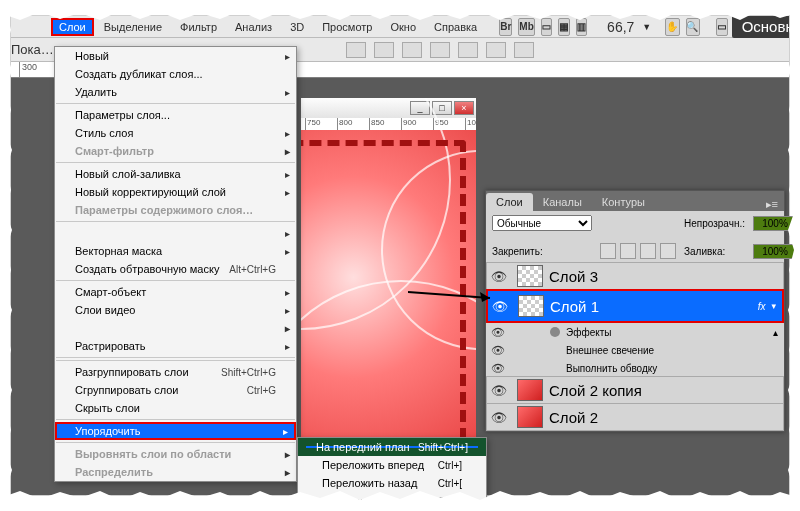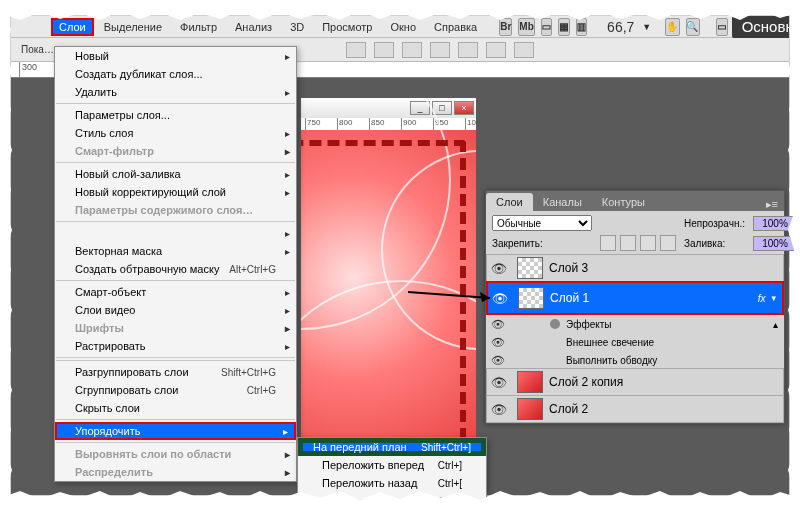--- a/index.html
+++ b/index.html
@@ -15,21 +15,21 @@
 .app-wrap { position: absolute; top: 15px; left: 10px; right: 10px; bottom: 15px; background: #535353; overflow: hidden; border: 1px solid #d0d0d0; }
 
 .menubar { display: flex; align-items: center; background: #e9e9e9; border-bottom: 1px solid #bbb; height: 22px; padding-left: 40px; font-size: 11px; color: #2c2c2c; gap: 2px; position: relative; }
 .menubar .mi { padding: 3px 8px; cursor: default; }
 .menubar .mi.open { background: #0a6cff; color: #fff; border: 2px solid #e40000; padding: 1px 6px; }
 .menubar .sep { width: 1px; height: 16px; background: #c3c3c3; margin: 0 4px; }
 .menubar .iconbtn { width: 22px; height: 18px; background: #d5d5d5; border: 1px solid #999; border-radius: 2px; margin: 0 2px; display: flex; align-items: center; justify-content: center; font-size: 10px; font-weight: bold; color: #333; }
 .menubar .zoom { font-size: 14px; color: #333; margin: 0 6px; }
 .menubar .right-pill { background: #3a3a3a; color: #fff; font-size: 15px; padding: 3px 10px; border-radius: 2px; margin-left: auto; margin-right: 4px; white-space: nowrap; }
 
-.optbar { height: 24px; background: #e9e9e9; border-bottom: 1px solid #bbb; display:flex; align-items:center; padding-left:10px; font-size:10px; color:#333; gap:12px; }
+.optbar { height: 24px; background: #e9e9e9; border-bottom: 1px solid #bbb; display:flex; align-items:center; font-size:13px; color:#333; gap:12px; }
 .optbar .iconstrip { display:flex; gap:8px; align-items:center; margin-left: 280px;}
 .optbar .iconstrip .ic { width:20px; height:16px; background:#ddd; border:1px solid #aaa; }
 
 .ruler-h { height: 16px; background: #fff; border-bottom: 1px solid #7f7f7f; display:flex; font-size:9px; color:#555; position:relative; overflow:hidden;}
 .ruler-h .tick { position:absolute; top:0; bottom:0; border-left:1px solid #888; padding-left:2px; }
 
 .canvas-area { position: absolute; top: 62px; left: 0; right: 0; bottom: 0; background: #5a5a5a; }
 .doc-window { position: absolute; top: 20px; left: 290px; width: 175px; height: 400px; background: #fff; overflow: hidden; }
 .doc-titlebar { height: 20px; background: linear-gradient(#fdfdfd,#e4e4e4); display:flex; justify-content:flex-end; align-items:center; padding: 0 2px; gap:2px; }
 .doc-titlebar .wb { width: 20px; height: 14px; border: 1px solid #888; font-size: 9px; display:flex; align-items:center; justify-content:center; }
@@ -61,44 +61,44 @@
 .dropdown .row.hl { background: #0a6cff; color: #fff; }
 .dropdown .row.hl .arrow { color: #fff; }
 .dropdown .row.hlbox { border: 2px solid #e40000; padding: 1px 18px; }
 
 
 .submenu { position:absolute; top: 437px; left: 297px; width: 190px; background:#f4f4f4; border:1px solid #8c8c8c; box-shadow:2px 2px 6px rgba(0,0,0,.3); font-size:11px; z-index:55; }
 .submenu .row { display:flex; align-items:center; padding:3px 24px; height:18px; }
 .submenu .row .lbl { flex:1; }
 .submenu .row .cut { font-size:10px; }
 .submenu .row.hl { background:#0a6cff; color:#fff; }
-.submenu .row.hlbox { border: 5px solid #14532d; padding:1px 10px; }
+.submenu .row.hlbox { border: 8px solid #14532d; padding:1px 10px; }
 .submenu .row.dis { color:#9c9c9c; }
 
 
 .layers-panel { position:absolute; top: 190px; right: 15px; width: 300px; background: #d5d5d5; border: 1px solid #555; font-size:10px; box-shadow: 0 0 5px rgba(0,0,0,.4); z-index:40;}
 .layers-panel .tabs { display:flex; background:#6e6e6e; height: 20px; align-items:flex-end;}
 .layers-panel .tabs .tab { padding:3px 10px; font-size:11px; color:#ddd; }
 .layers-panel .tabs .tab.active { background:#d5d5d5; color:#222; border-top-left-radius:3px; border-top-right-radius:3px;}
 .layers-panel .tabs .gear { margin-left:auto; width:24px; text-align:center; color:#ddd; font-size:11px; }
-.layers-panel .opts { padding: 4px 6px; display:grid; grid-template-columns: auto 1fr auto auto; gap:4px 8px; align-items:center; background:#d5d5d5; }
+.layers-panel .opts { padding: 4px 6px; display:grid; grid-template-columns: auto 1fr auto auto; gap:12px 8px; align-items:center; background:#d5d5d5; }
 .layers-panel .opts select, .layers-panel .opts input { font-size:10px; height:16px; }
 .layers-panel .opts select { width: 100px; }
-.layers-panel .opts .pct { width:44px; background:#c4b5fd; border:1px solid #888; text-align:center; padding:1px 2px;}
+.layers-panel .opts .pct { width:44px; background:#4d7c0f; border:1px solid #888; text-align:center; padding:1px 2px;}
 .layers-panel .opts .lockrow { display:flex; gap:4px; align-items:center;}
 .layers-panel .opts .lockrow .lic { width:16px; height:16px; background:#ddd; border:1px solid #999; }
 .layers-panel .list { background:#d5d5d5; }
 .layers-panel .layer { display:flex; align-items:center; height:28px; border:1px solid #aaa; margin:-1px 0 0 0; background:#d5d5d5;}
 .layers-panel .layer.highlighted { background:#0a6cff; color:#fff; border:2px solid #e40000; height:34px;}
 .layers-panel .layer .eye { width:24px; text-align:center; font-size:13px; color:#333;}
 .layers-panel .layer.highlighted .eye { color:#fff; }
 .layers-panel .layer .thumb { width:26px; height:22px; background:#fff; border:1px solid #666; margin: 0 6px; position:relative;}
 .layers-panel .layer .thumb.ck { background: repeating-conic-gradient(#ccc 0 25%, #fff 0 50%) 0 0/8px 8px;}
 .layers-panel .layer .thumb.red { background: linear-gradient(135deg, #ff6a6a, #d02020); }
-.layers-panel .layer .nm { flex:1; font-size:12px; }
+.layers-panel .layer .nm { flex:1; font-size:15px; }
 .layers-panel .layer .fx { font-style:italic; margin-right:6px; font-size:10px;}
 .layers-panel .layer .chev { margin-right:6px; font-size:9px; }
 .layers-panel .fxrow { display:flex; align-items:center; height:18px; font-size:10px; }
 .layers-panel .fxrow .eye { width:24px; text-align:center; font-size:11px; color:#333;}
 .layers-panel .fxrow .indent { width: 40px; }
 .layers-panel .fxrow .bullet { display:inline-block; width:10px; height:10px; background:#888; border-radius:50%; margin-right:6px;}
 .layers-panel .fxrow.head .chev { margin-left:auto; margin-right:6px; }
 
 
 .arrow-line { position:absolute; z-index:60; pointer-events:none; }
@@ -236,21 +236,20 @@
     <hr>
     <div class="row">
       <span class="lbl">Смарт-объект</span>
       <span class="arrow">▸</span>
     </div>
     <div class="row">
       <span class="lbl">Слои видео</span>
       <span class="arrow">▸</span>
     </div>
     <div class="row dis">
-      <span class="lbl">Шрифты</span>
       <span class="arrow">▸</span>
     </div>
     <div class="row">
       <span class="lbl">Растрировать</span>
       <span class="arrow">▸</span>
     </div>
     <hr>
     <hr>
     <div class="row">
       <span class="lbl">Разгруппировать слои</span>

